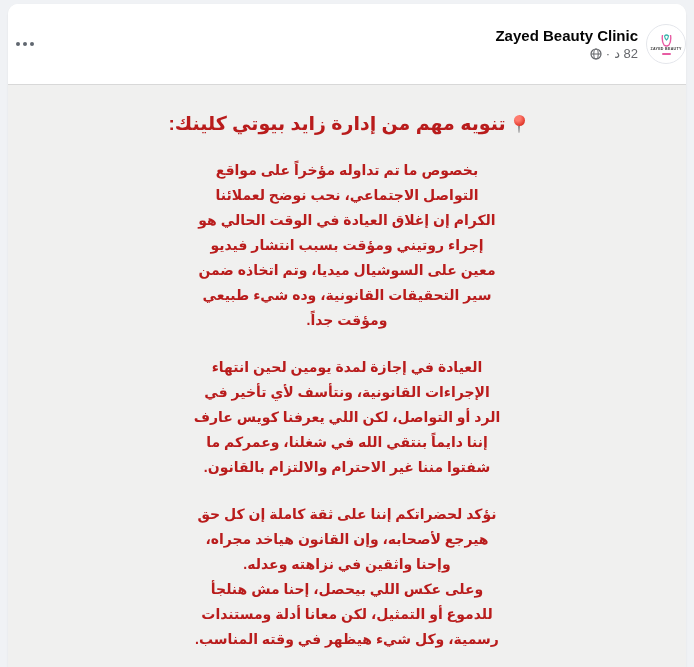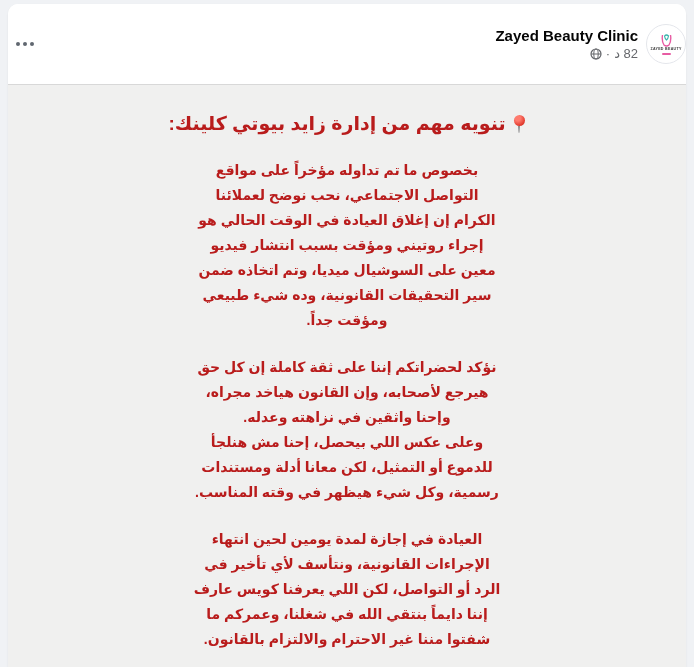--- a/index.html
+++ b/index.html
@@ -131,27 +131,27 @@
       <span>تنويه مهم من إدارة زايد بيوتي كلينك:</span>
     </div>
 
     <div class="para">بخصوص ما تم تداوله مؤخراً على مواقع
 التواصل الاجتماعي، نحب نوضح لعملائنا
 الكرام إن إغلاق العيادة في الوقت الحالي هو
 إجراء روتيني ومؤقت بسبب انتشار فيديو
 معين على السوشيال ميديا، وتم اتخاذه ضمن
 سير التحقيقات القانونية، وده شيء طبيعي
 ومؤقت جداً.</div>
+    <div class="para">العيادة في إجازة لمدة يومين لحين انتهاء
+الإجراءات القانونية، ونتأسف لأي تأخير في
+الرد أو التواصل، لكن اللي يعرفنا كويس عارف
+إننا دايماً بنتقي الله في شغلنا، وعمركم ما
+شفتوا مننا غير الاحترام والالتزام بالقانون.</div>
     <div class="para">نؤكد لحضراتكم إننا على ثقة كاملة إن كل حق
 هيرجع لأصحابه، وإن القانون هياخد مجراه،
 وإحنا واثقين في نزاهته وعدله.
 وعلى عكس اللي بيحصل، إحنا مش هنلجأ
 للدموع أو التمثيل، لكن معانا أدلة ومستندات
 رسمية، وكل شيء هيظهر في وقته المناسب.</div>
-    <div class="para">العيادة في إجازة لمدة يومين لحين انتهاء
-الإجراءات القانونية، ونتأسف لأي تأخير في
-الرد أو التواصل، لكن اللي يعرفنا كويس عارف
-إننا دايماً بنتقي الله في شغلنا، وعمركم ما
-شفتوا مننا غير الاحترام والالتزام بالقانون.</div>
   </div>
 
   <div class="footer-strip"></div>
 </div>
 
 </body></html>

